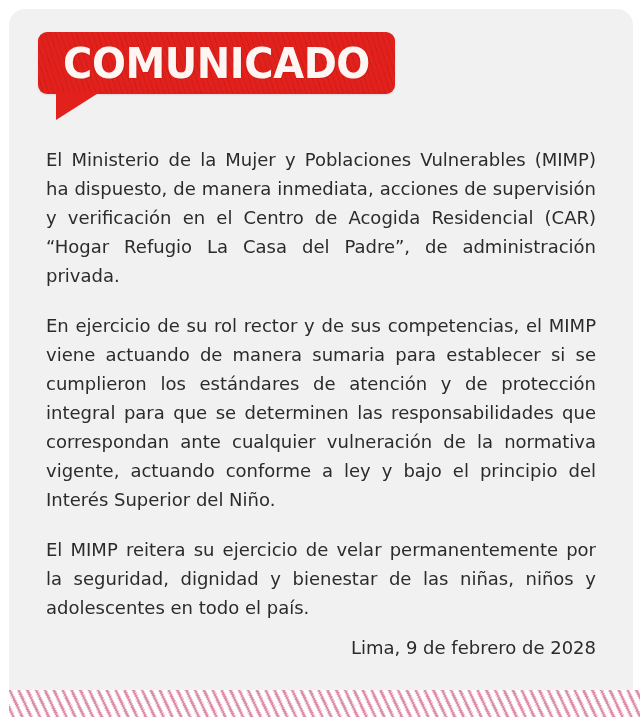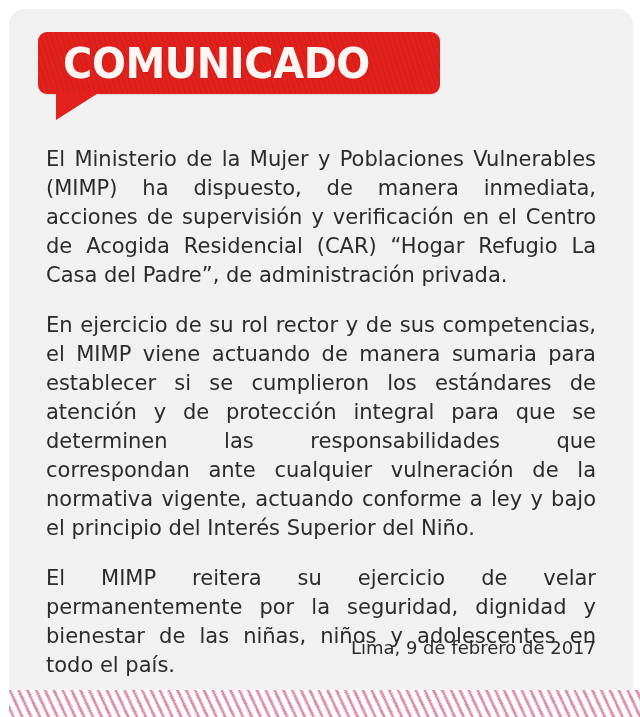--- a/index.html
+++ b/index.html
@@ -45,21 +45,20 @@
   .badge {
     position: absolute;
     left: 0;
     top: 0;
     width: 357px;
     height: 62px;
     background: #e2211c;
     border-radius: 9px;
     overflow: hidden;
     box-shadow: 0 1px 2px rgba(0,0,0,0.10);
-    padding-left: 45px;
   }
   .badge-texture {
     position: absolute;
     inset: 0;
     background-image: repeating-linear-gradient(
         72deg,
         rgba(0,0,0,0.085) 0px,
         rgba(0,0,0,0.085) 1px,
         rgba(255,255,255,0.0) 1px,
         rgba(255,255,255,0.0) 5px
@@ -100,21 +99,21 @@
   }
 
   
   .body-copy {
     position: absolute;
     left: 37px;
     top: 136px;
     width: 550px;
     color: #2b2b2b;
     font-family: "DejaVu Sans", sans-serif;
-    font-size: 21px;
+    font-size: 18px;
     line-height: 29px;
     text-align: justify;
     text-justify: inter-word;
   }
   .body-copy p {
     margin: 0 0 21px 0;
   }
   .body-copy p:last-of-type {
     margin-bottom: 0;
   }
@@ -168,19 +167,19 @@
       </div>
       <div class="badge-tail"></div>
     </div>
 
     <div class="body-copy">
       <p>El Ministerio de la Mujer y Poblaciones Vulnerables (MIMP) ha dispuesto, de manera inmediata, acciones de supervisión y verificación en el Centro de Acogida Residencial (CAR) “Hogar Refugio La Casa del Padre”, de administración privada.</p>
       <p>En ejercicio de su rol rector y de sus competencias, el MIMP viene actuando de manera sumaria para establecer si se cumplieron los estándares de atención y de protección integral para que se determinen las responsabilidades que correspondan ante cualquier vulneración de la normativa vigente, actuando conforme a ley y bajo el principio del Interés Superior del Niño.</p>
       <p>El MIMP reitera su ejercicio de velar permanentemente por la seguridad, dignidad y bienestar de las niñas, niños y adolescentes en todo el país.</p>
     </div>
 
-    <div class="signoff">Lima, 9 de febrero de 2017</div>
+    <div class="signoff">Lima, 9 de febrero de 2028</div>
 
   </div>
 
   <div class="stripes"></div>
 
 </div>
 
 </body></html>

